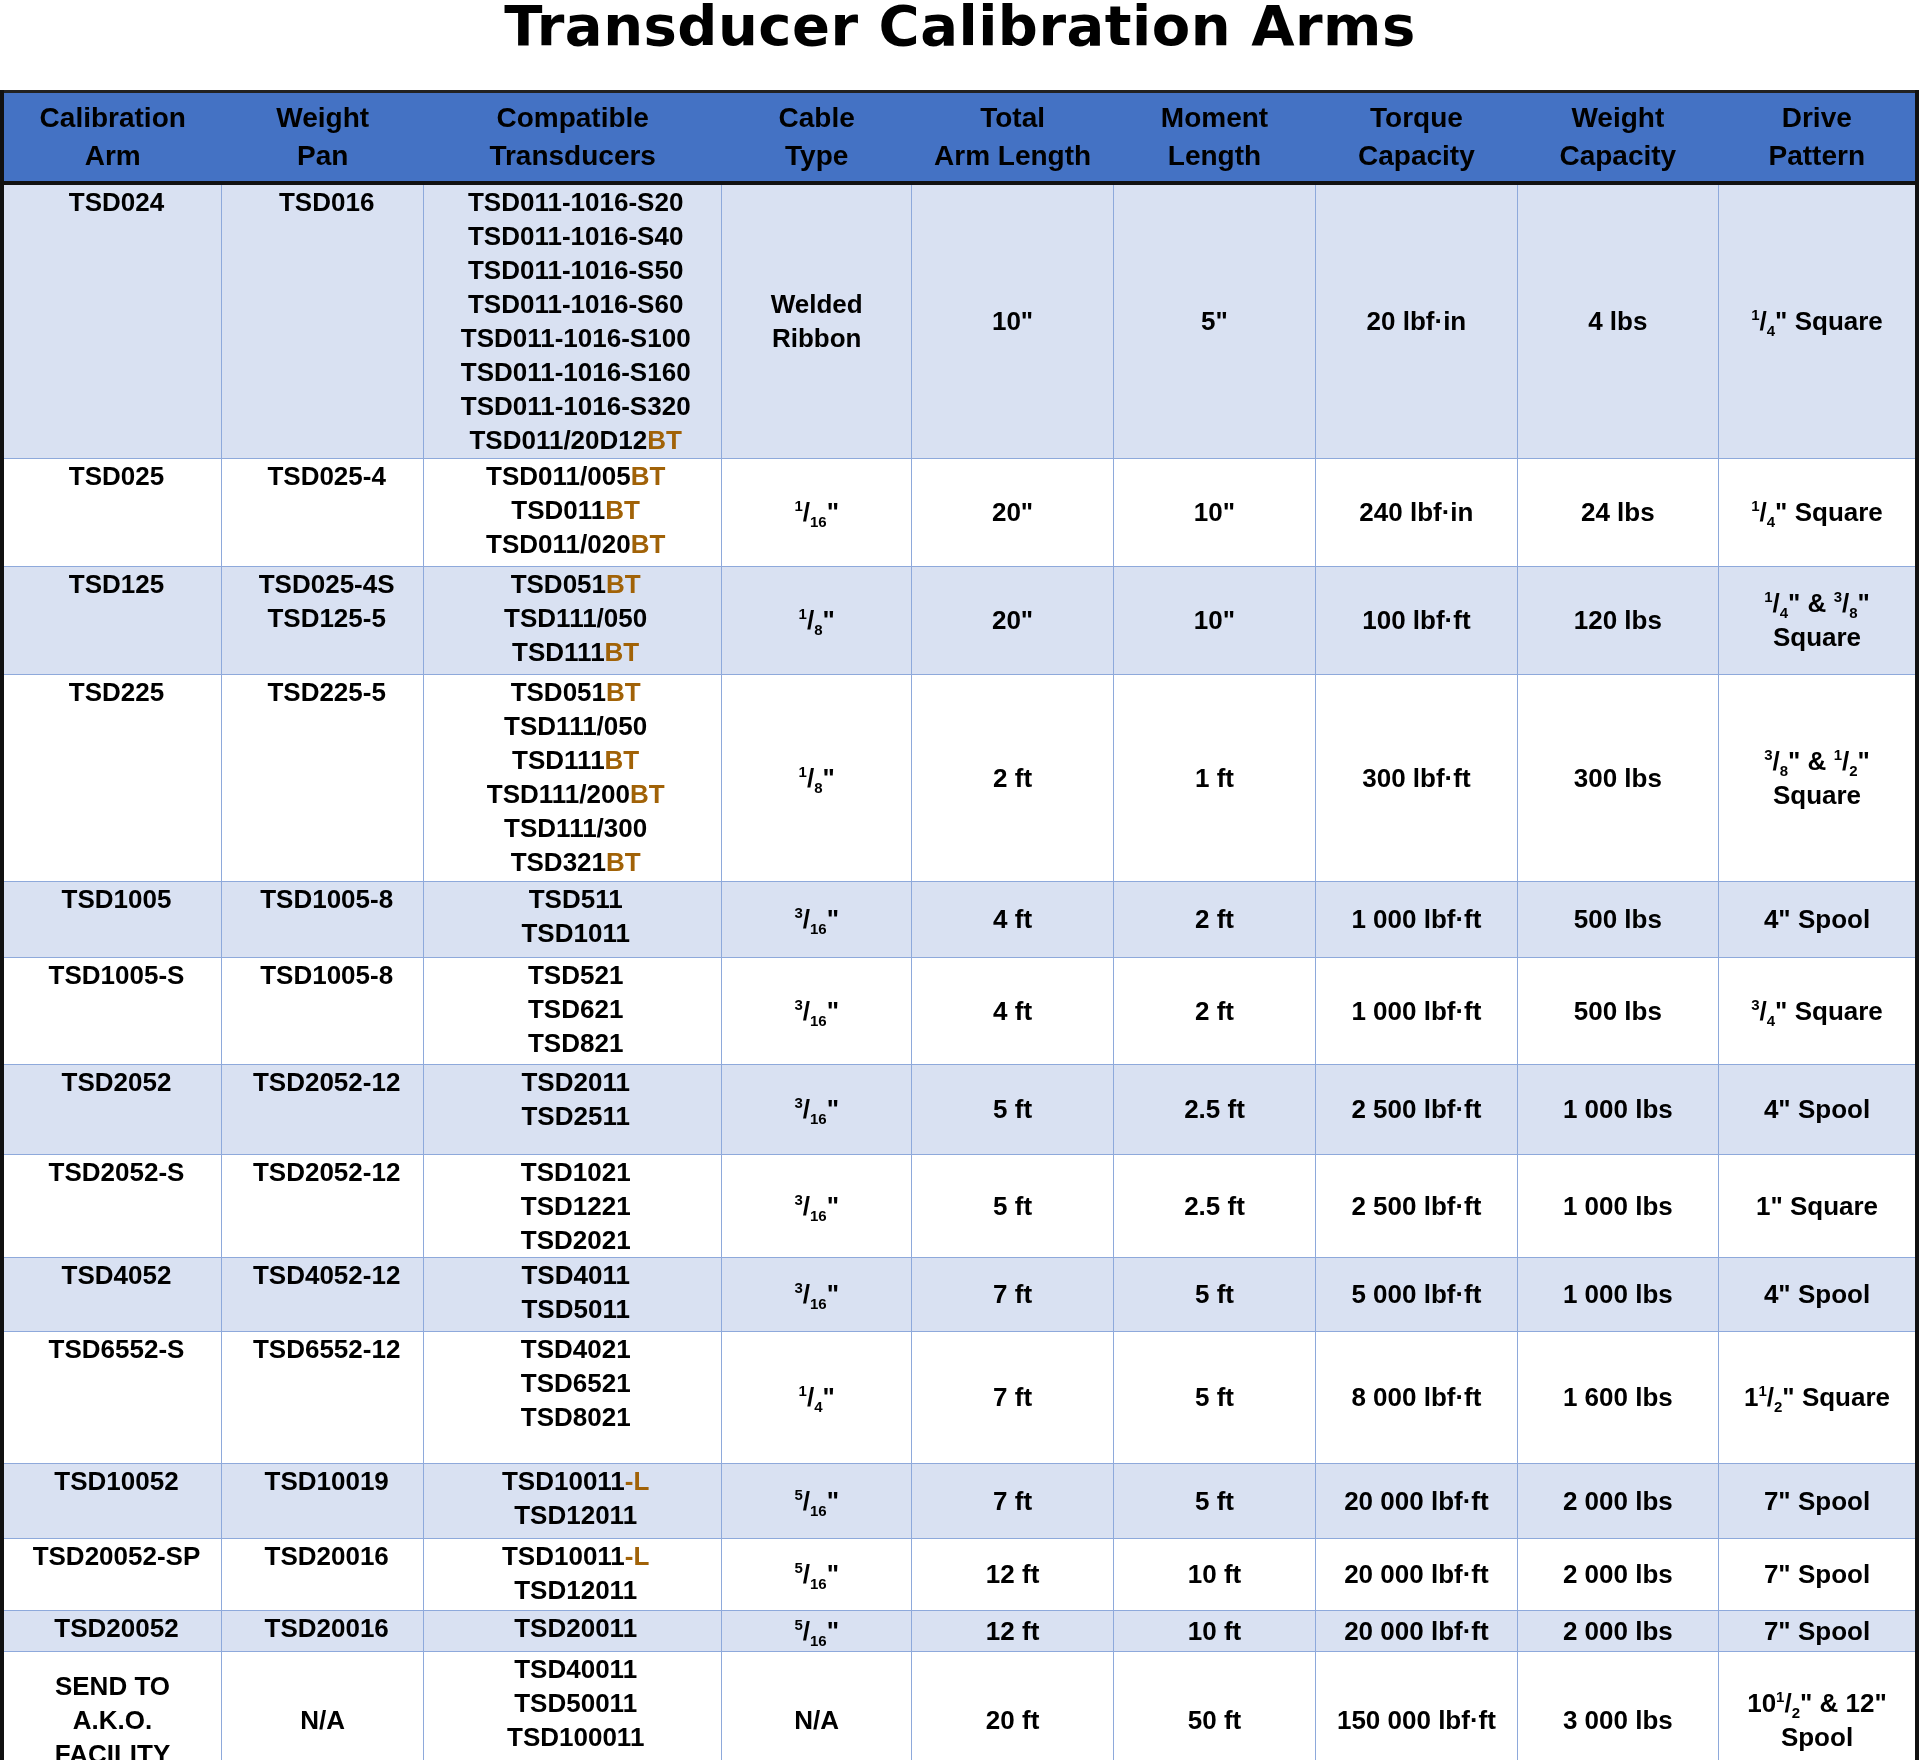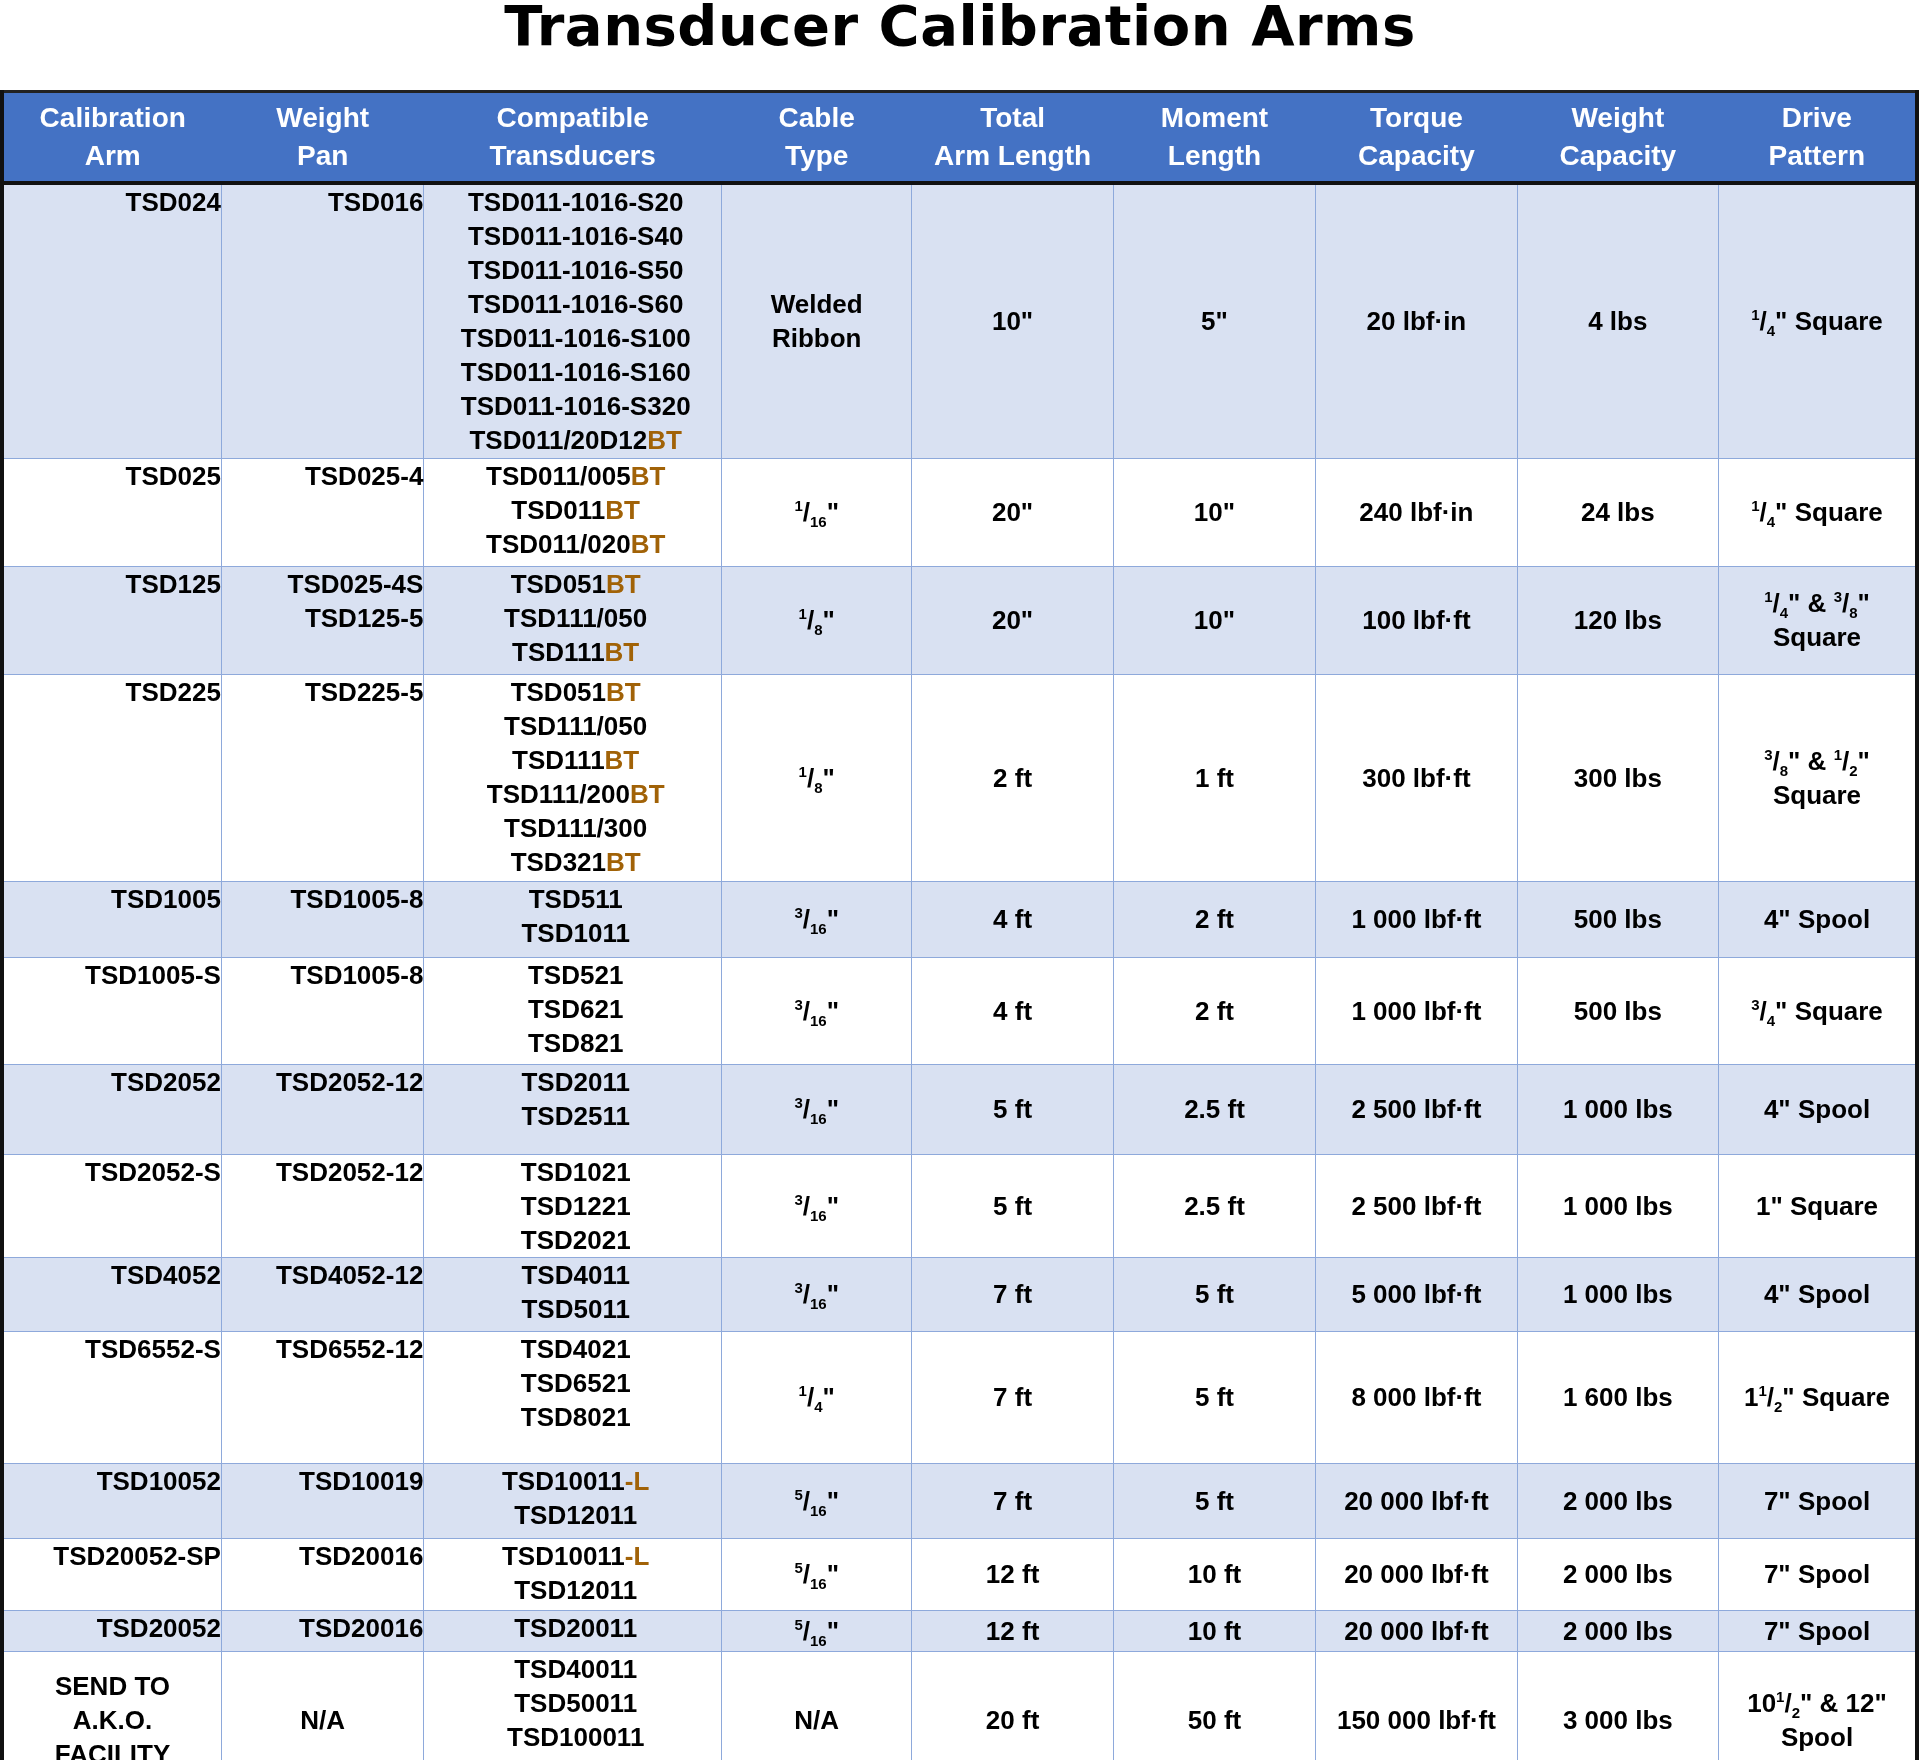--- a/index.html
+++ b/index.html
@@ -4,28 +4,28 @@
   <style>
     html, body { margin: 0; padding: 0; background: #ffffff; }
     body { width: 1920px; height: 1760px; position: relative; overflow: hidden;
            font-family: "Liberation Sans", "DejaVu Sans", sans-serif; color: #000; }
     .title { position: absolute; top: -6px; left: 0; width: 1920px; text-align: center;
              font-family: "DejaVu Sans", sans-serif; font-weight: bold; font-size: 56px;
              letter-spacing: 0.5px; line-height: 64px; }
     table.cal { position: absolute; top: 90px; left: 0; width: 1919px; border-collapse: collapse;
                 table-layout: fixed; border-left: 4px solid #111; border-right: 4px solid #111;
                 border-bottom: 5px solid #111; border-top: 3px solid #222; }
-    table.cal th { background: #4472C4; color: #ffffff; font-size: 28px; font-weight: bold;
+    table.cal th { background: #4472C4; color: #000000; font-size: 28px; font-weight: bold;
                    line-height: 38px; height: 88px; padding: 0; text-align: center;
                    border-bottom: 4px solid #111; border-left: none; border-right: none; }
     table.cal td { font-size: 26px; font-weight: bold; line-height: 34px; padding: 0;
                    border: 1px solid #8EA9DB; }
     table.cal tr.alt td { background: #D9E1F2; }
     table.cal tr.plain td { background: #ffffff; }
-    td.tl { vertical-align: top; text-align: right; padding-left: 8px !important; padding-top: 0 !important; }
+    td.tl { vertical-align: top; text-align: center; padding-left: 8px !important; padding-top: 0 !important; }
     td.tl3 { vertical-align: top; text-align: center; padding-left: 6px !important; }
     td.c { vertical-align: middle; text-align: center; }
     .suffix { color: #a16207; }
     .frac { white-space: nowrap; }
     .frac sup { font-size: 15px; vertical-align: 10px; line-height: 0; }
     .frac sub { font-size: 15px; vertical-align: -6px; line-height: 0; }
     .line { display: block; white-space: nowrap; }
   </style>
 </head>
 <body>

